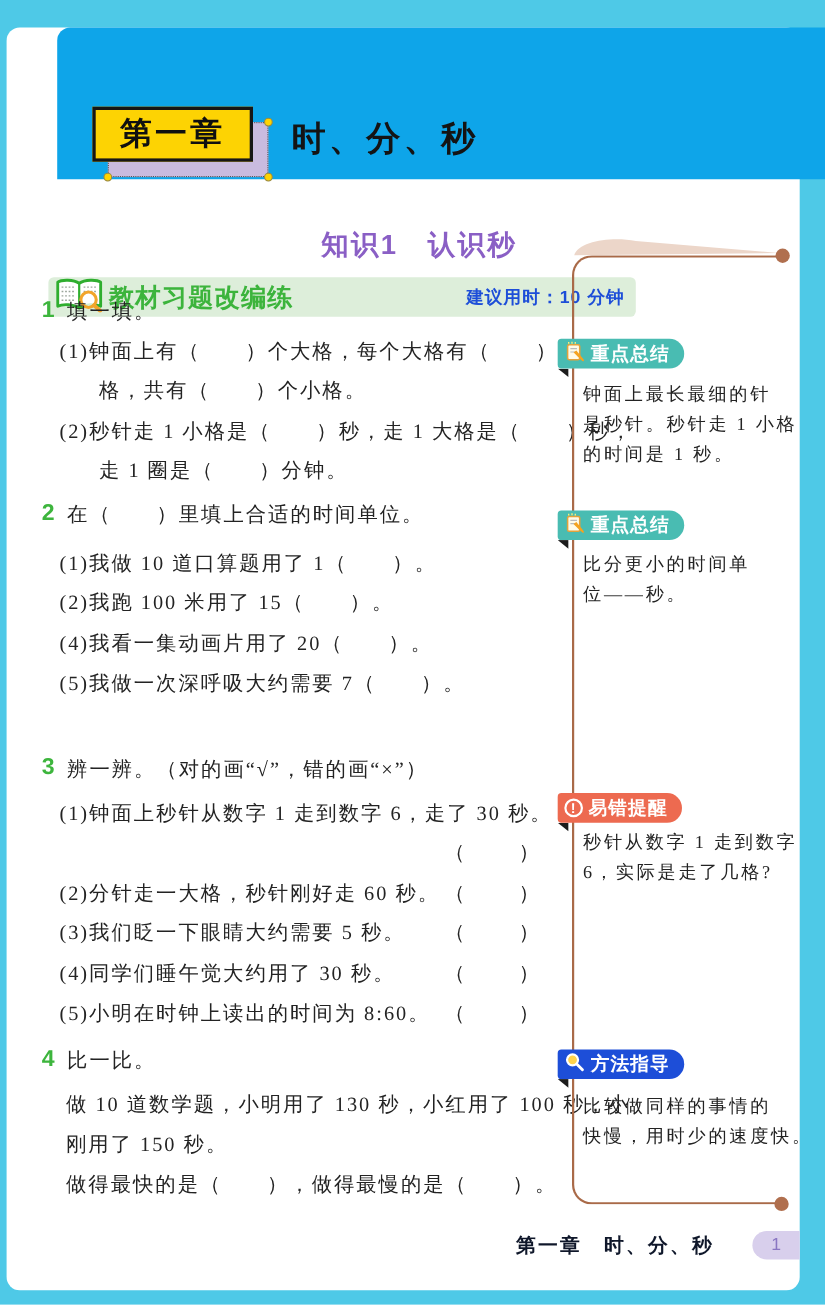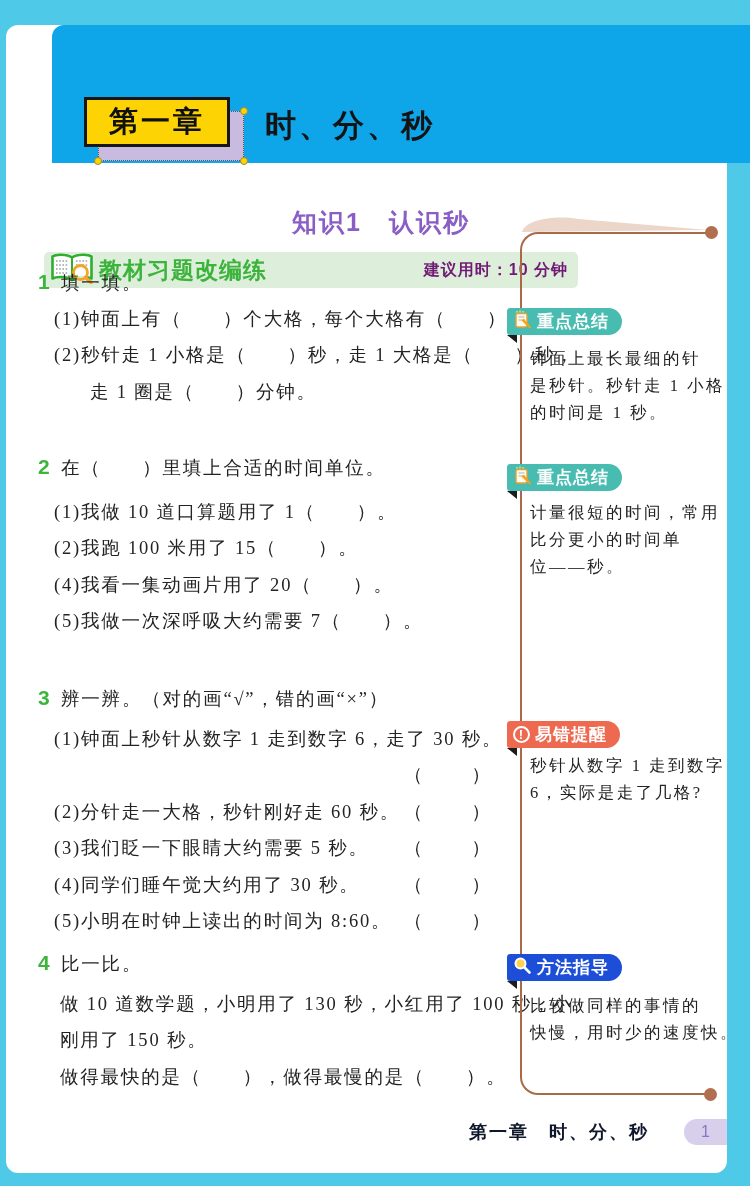--- a/index.html
+++ b/index.html
@@ -24,21 +24,21 @@
 
   .section-heading { position:absolute; left:0; top:181px; width:750px; text-align:center;
           font-weight:bold; font-size:25px; color:#8a5fc5; letter-spacing:2px; }
 
   
   .exbar { position:absolute; left:38px; top:227px; width:534px; height:36px;
           background:#ddeeda; border-radius:5px; display:flex; align-items:center; }
   .exbar .book { margin-left:5px; flex:none; }
   .exbar-title { font-weight:bold; font-size:23px; color:#3cb43c; letter-spacing:1px; margin-left:4px; }
   .exbar-spacer { flex:1; }
-  .exbar-time { font-weight:bold; font-size:16px; color:#701a75; margin-right:10px; letter-spacing:1px; }
+  .exbar-time { font-weight:bold; font-size:16px; color:#1d4ed8; margin-right:10px; letter-spacing:1px; }
 
   
   .question { position:absolute; left:38px; width:480px; }
   .q-line { height:36.4px; display:flex; align-items:center;
           font-family:"Liberation Serif",serif; font-size:18.5px; color:#232323;
           letter-spacing:1.8px; white-space:nowrap; }
   .q-num { font-family:"Liberation Sans",sans-serif; font-weight:bold; color:#3db53d;
           font-size:21px; width:23px; flex:none; letter-spacing:0; }
   .sub  { padding-left:16px; }
   .cont { padding-left:52px; }
@@ -111,20 +111,21 @@
     <span class="exbar-time">建议用时：10 分钟</span>
   </div>
 </div>
 
 <div class="question" style="top:264px;">
   <div class="q-line">
     <span class="q-num">1</span>
     <span>填一填。</span>
   </div>
   <div class="q-line sub">(1)钟面上有（　　）个大格，每个大格有（　　）个小</div>
+  <div class="q-line cont">格，共有（　　）个小格。</div>
   <div class="q-line sub">(2)秒针走 1 小格是（　　）秒，走 1 大格是（　　）秒，</div>
   <div class="q-line cont">走 1 圈是（　　）分钟。</div>
 </div>
 
 <div class="question" style="top:449px;">
   <div class="q-line">
     <span class="q-num">2</span>
     <span>在（　　）里填上合适的时间单位。</span>
   </div>
   <div class="q-line sub m8">(1)我做 10 道口算题用了 1（　　）。</div>
@@ -212,21 +213,20 @@
           <line x1="4" y1="1" x2="4" y2="2.6"></line>
           <line x1="7" y1="0.6" x2="7" y2="2.4"></line>
           <line x1="10" y1="1" x2="10" y2="2.6"></line>
         </g>
     </svg>
   </span>
   <span>重点总结</span>
 </div>
 <div class="fold" style="top:491px;"></div>
 <div class="tip-text" style="top:499px;">
-  <div>计量很短的时间，常用</div>
   <div>比分更小的时间单</div>
   <div>位——秒。</div>
 </div>
 
 <div class="tip-badge coral" style="top:721px;">
   <span class="excl">!</span>
   <span>易错提醒</span>
 </div>
 <div class="fold" style="top:748px;"></div>
 <div class="tip-text" style="top:752px;">

